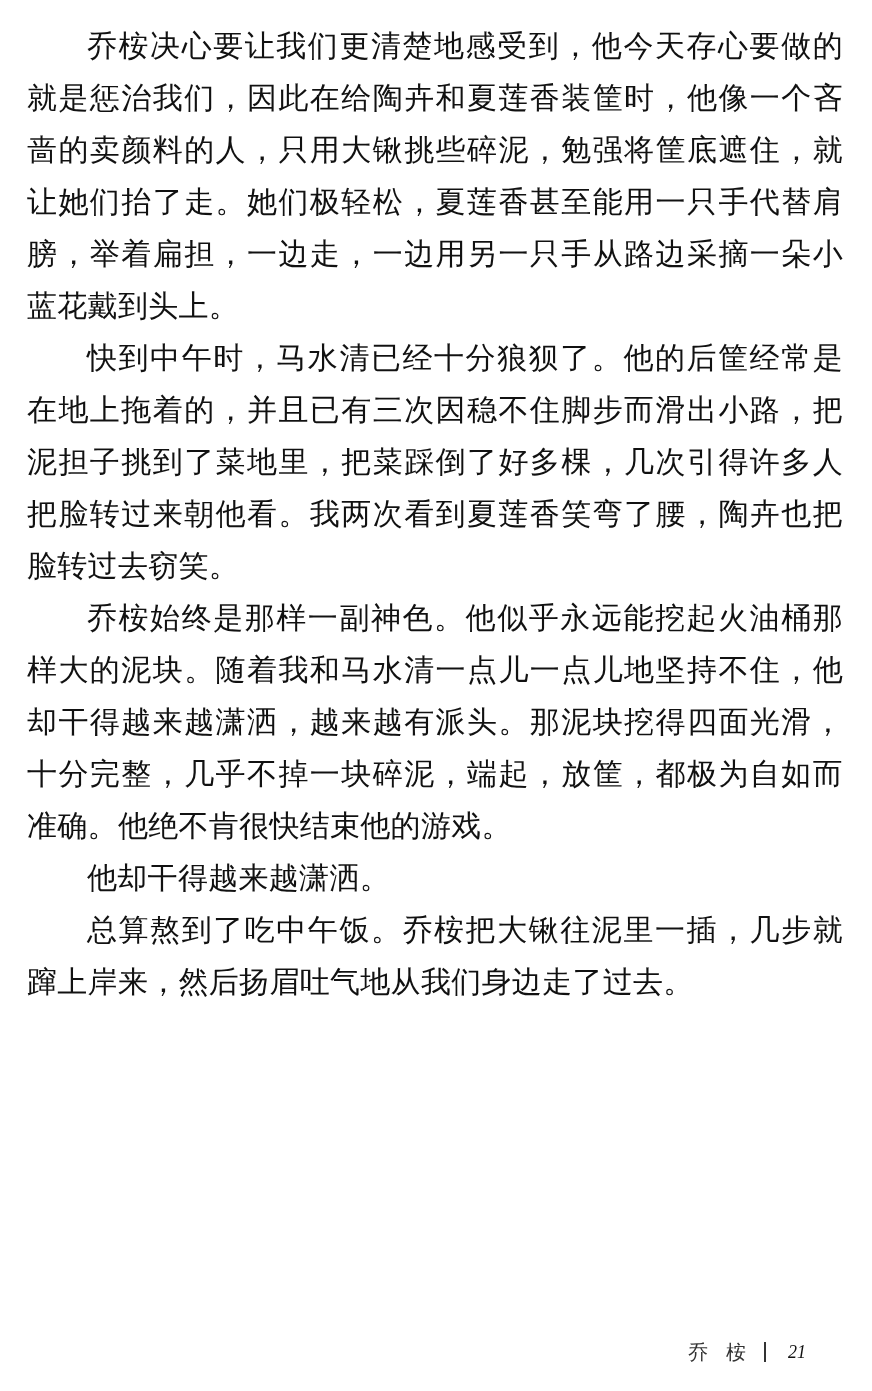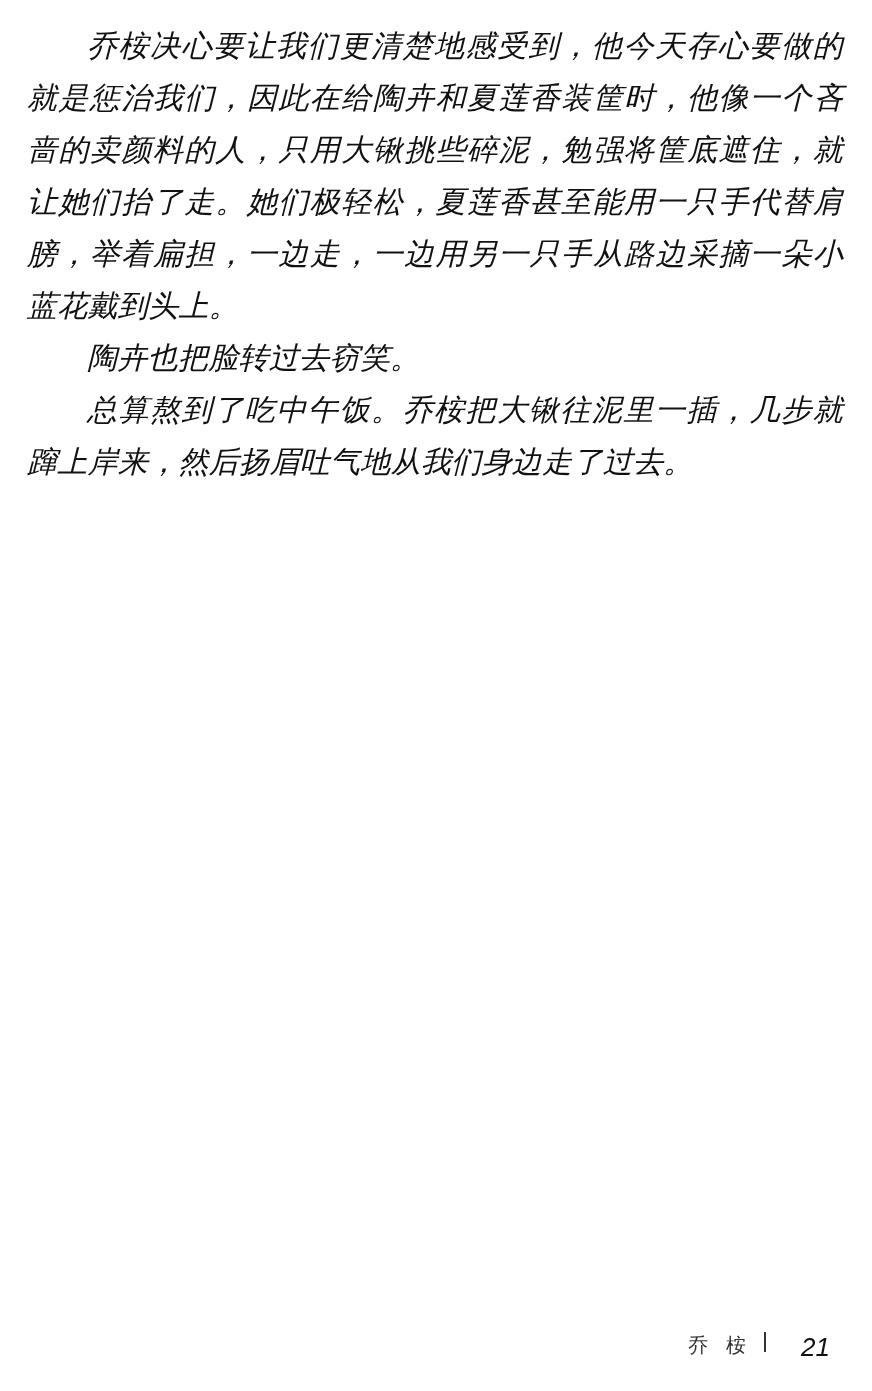--- a/index.html
+++ b/index.html
@@ -6,37 +6,38 @@
   body { width:872px; height:1391px; position:relative; overflow:hidden; }
   .page {
     position:absolute; left:27px; top:20px; width:816px;
     font-family: "DejaVu Serif", "Liberation Serif", serif;
     font-size:30px; color:#111111;
   }
   .para {
     margin:0; line-height:52px; text-indent:60px;
     text-align:justify; text-align-last:left;
     letter-spacing:0.3px;
-    font-style:italic;
   }
   .footer {
     position:absolute; top:1332px; left:688px; height:40px;
-    display:flex; align-items:flex-start;
+    display:flex; align-items:center;
     font-family: "DejaVu Serif", "Liberation Serif", serif; color:#222;
   }
   .running-title { font-size:20px; letter-spacing:18px; color:#333; }
   .sep { width:2px; height:20px; background:#333; margin:0 22px 0 0; }
-  .pagenum { font-family:Liberation Sans, sans-serif; font-style:italic; font-size:26px; color:#111;margin-left:13px; }
+  .pagenum { font-family:Liberation Serif, serif; font-style:italic; font-size:18px; color:#111; }
 </style>
 </head>
 <body>
 
 <div class="page">
   <p class="para">乔桉决心要让我们更清楚地感受到，他今天存心要做的就是惩治我们，因此在给陶卉和夏莲香装筐时，他像一个吝啬的卖颜料的人，只用大锹挑些碎泥，勉强将筐底遮住，就让她们抬了走。她们极轻松，夏莲香甚至能用一只手代替肩膀，举着扁担，一边走，一边用另一只手从路边采摘一朵小蓝花戴到头上。</p>
-  <p class="para">陶卉也把脸转过去窃笑。</p>
+  <p class="para">快到中午时，马水清已经十分狼狈了。他的后筐经常是在地上拖着的，并且已有三次因稳不住脚步而滑出小路，把泥担子挑到了菜地里，把菜踩倒了好多棵，几次引得许多人把脸转过来朝他看。我两次看到夏莲香笑弯了腰，陶卉也把脸转过去窃笑。</p>
+  <p class="para">乔桉始终是那样一副神色。他似乎永远能挖起火油桶那样大的泥块。随着我和马水清一点儿一点儿地坚持不住，他却干得越来越潇洒，越来越有派头。那泥块挖得四面光滑，十分完整，几乎不掉一块碎泥，端起，放筐，都极为自如而准确。他绝不肯很快结束他的游戏。</p>
+  <p class="para">他却干得越来越潇洒。</p>
   <p class="para">总算熬到了吃中午饭。乔桉把大锹往泥里一插，几步就蹿上岸来，然后扬眉吐气地从我们身边走了过去。</p>
 </div>
 
 <div class="footer">
   <span class="running-title">乔桉</span>
   <span class="sep"></span>
   <span class="pagenum">21</span>
 </div>
 
 </body></html>

